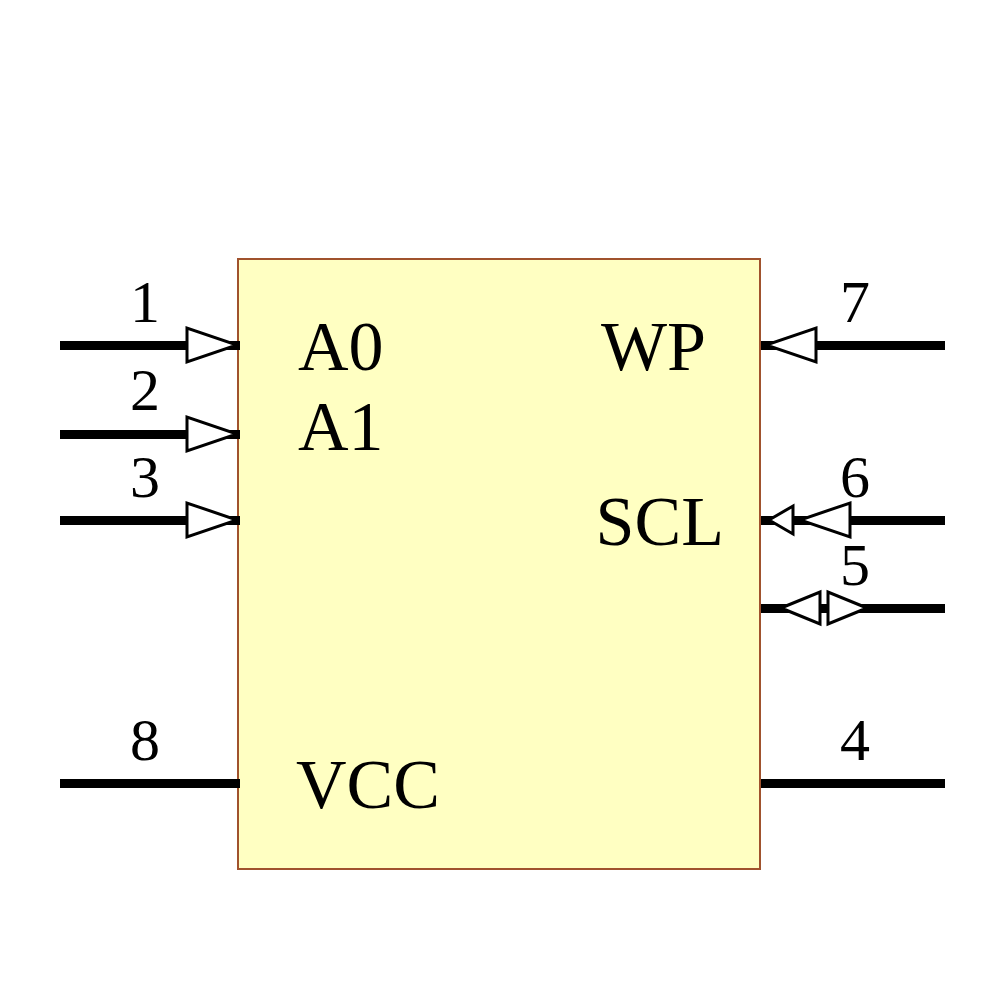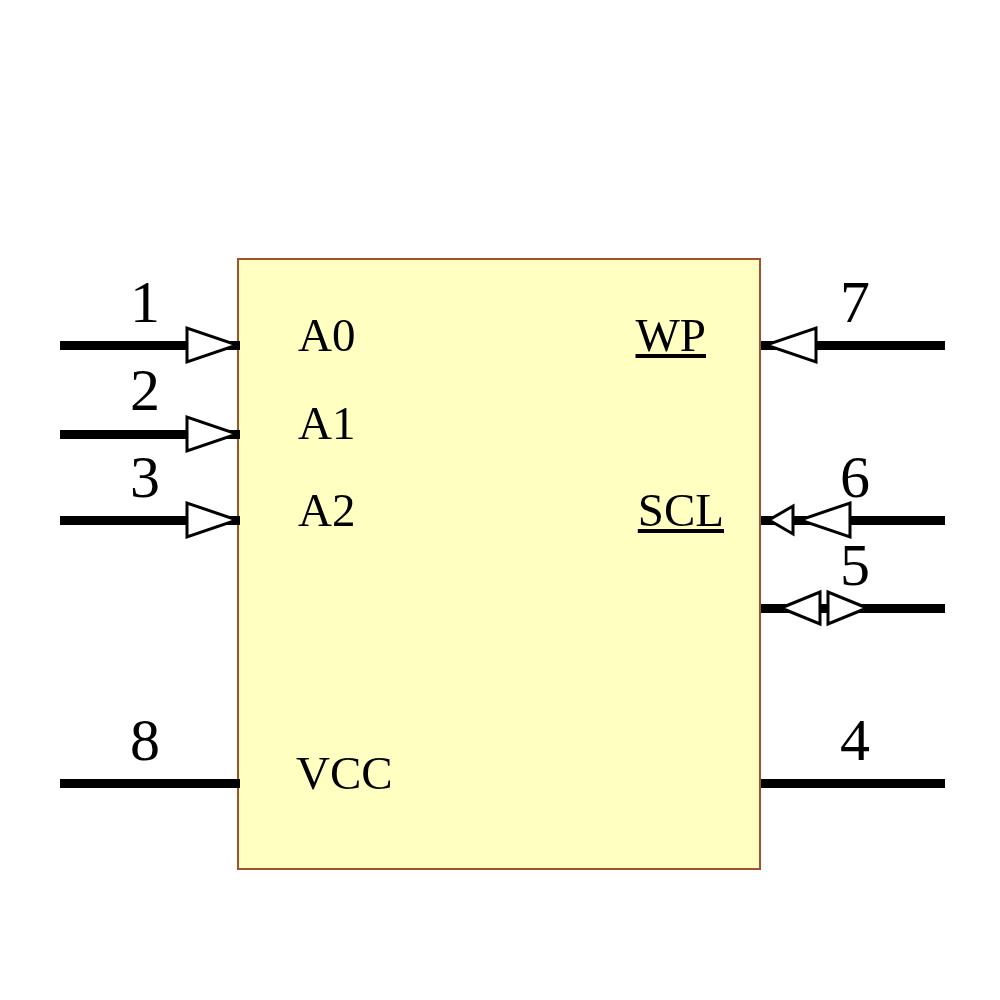--- a/index.html
+++ b/index.html
@@ -29,26 +29,26 @@
   .num{
     position:absolute;
     width:90px;
     font-size:60px;
     line-height:1;
     text-align:center;
     color:#000;
   }
   .lbl{
     position:absolute;
-    font-size:47px;
+    font-size:70px;
     line-height:1;
     color:#000;
     white-space:nowrap;
   }
-  .lbl.right{text-align:right;text-decoration:underline;}
+  .lbl.right{text-align:right;}
   .arrow{position:absolute;}
 </style>
 </head>
 <body>
 
 <div class="canvas">
 
   <div class="body-rect"></div>
 
   <div class="pin-line left" style="top:341px"></div>
@@ -56,28 +56,27 @@
   <svg class="arrow" style="left:184px;top:325px" width="56" height="40">
     <polygon points="3,3 3,37 53,20" fill="#ffffff" stroke="#000000" stroke-width="3"></polygon>
   </svg>
   <div class="lbl" style="left:298px;top:312px">A0</div>
 
   <div class="pin-line left" style="top:430px"></div>
   <div class="num" style="left:100px;top:360px">2</div>
   <svg class="arrow" style="left:184px;top:414px" width="56" height="40">
     <polygon points="3,3 3,37 53,20" fill="#ffffff" stroke="#000000" stroke-width="3"></polygon>
   </svg>
-  <div class="lbl" style="left:298px;top:400px">A1</div>
+  <div class="lbl" style="left:298px;top:392px">A1</div>
 
   <div class="pin-line left" style="top:516px"></div>
   <div class="num" style="left:100px;top:447px">3</div>
   <svg class="arrow" style="left:184px;top:500px" width="56" height="40">
     <polygon points="3,3 3,37 53,20" fill="#ffffff" stroke="#000000" stroke-width="3"></polygon>
   </svg>
-  <div class="lbl" style="left:298px;top:487px">A2</div>
 
   <div class="pin-line left" style="top:779px"></div>
   <div class="num" style="left:100px;top:710px">8</div>
   <div class="lbl" style="left:296px;top:750px">VCC</div>
 
   <div class="pin-line right" style="top:341px"></div>
   <div class="num" style="left:810px;top:272px">7</div>
   <svg class="arrow" style="left:763px;top:325px" width="56" height="40">
     <polygon points="53,3 53,37 3,20" fill="#ffffff" stroke="#000000" stroke-width="3"></polygon>
   </svg>

